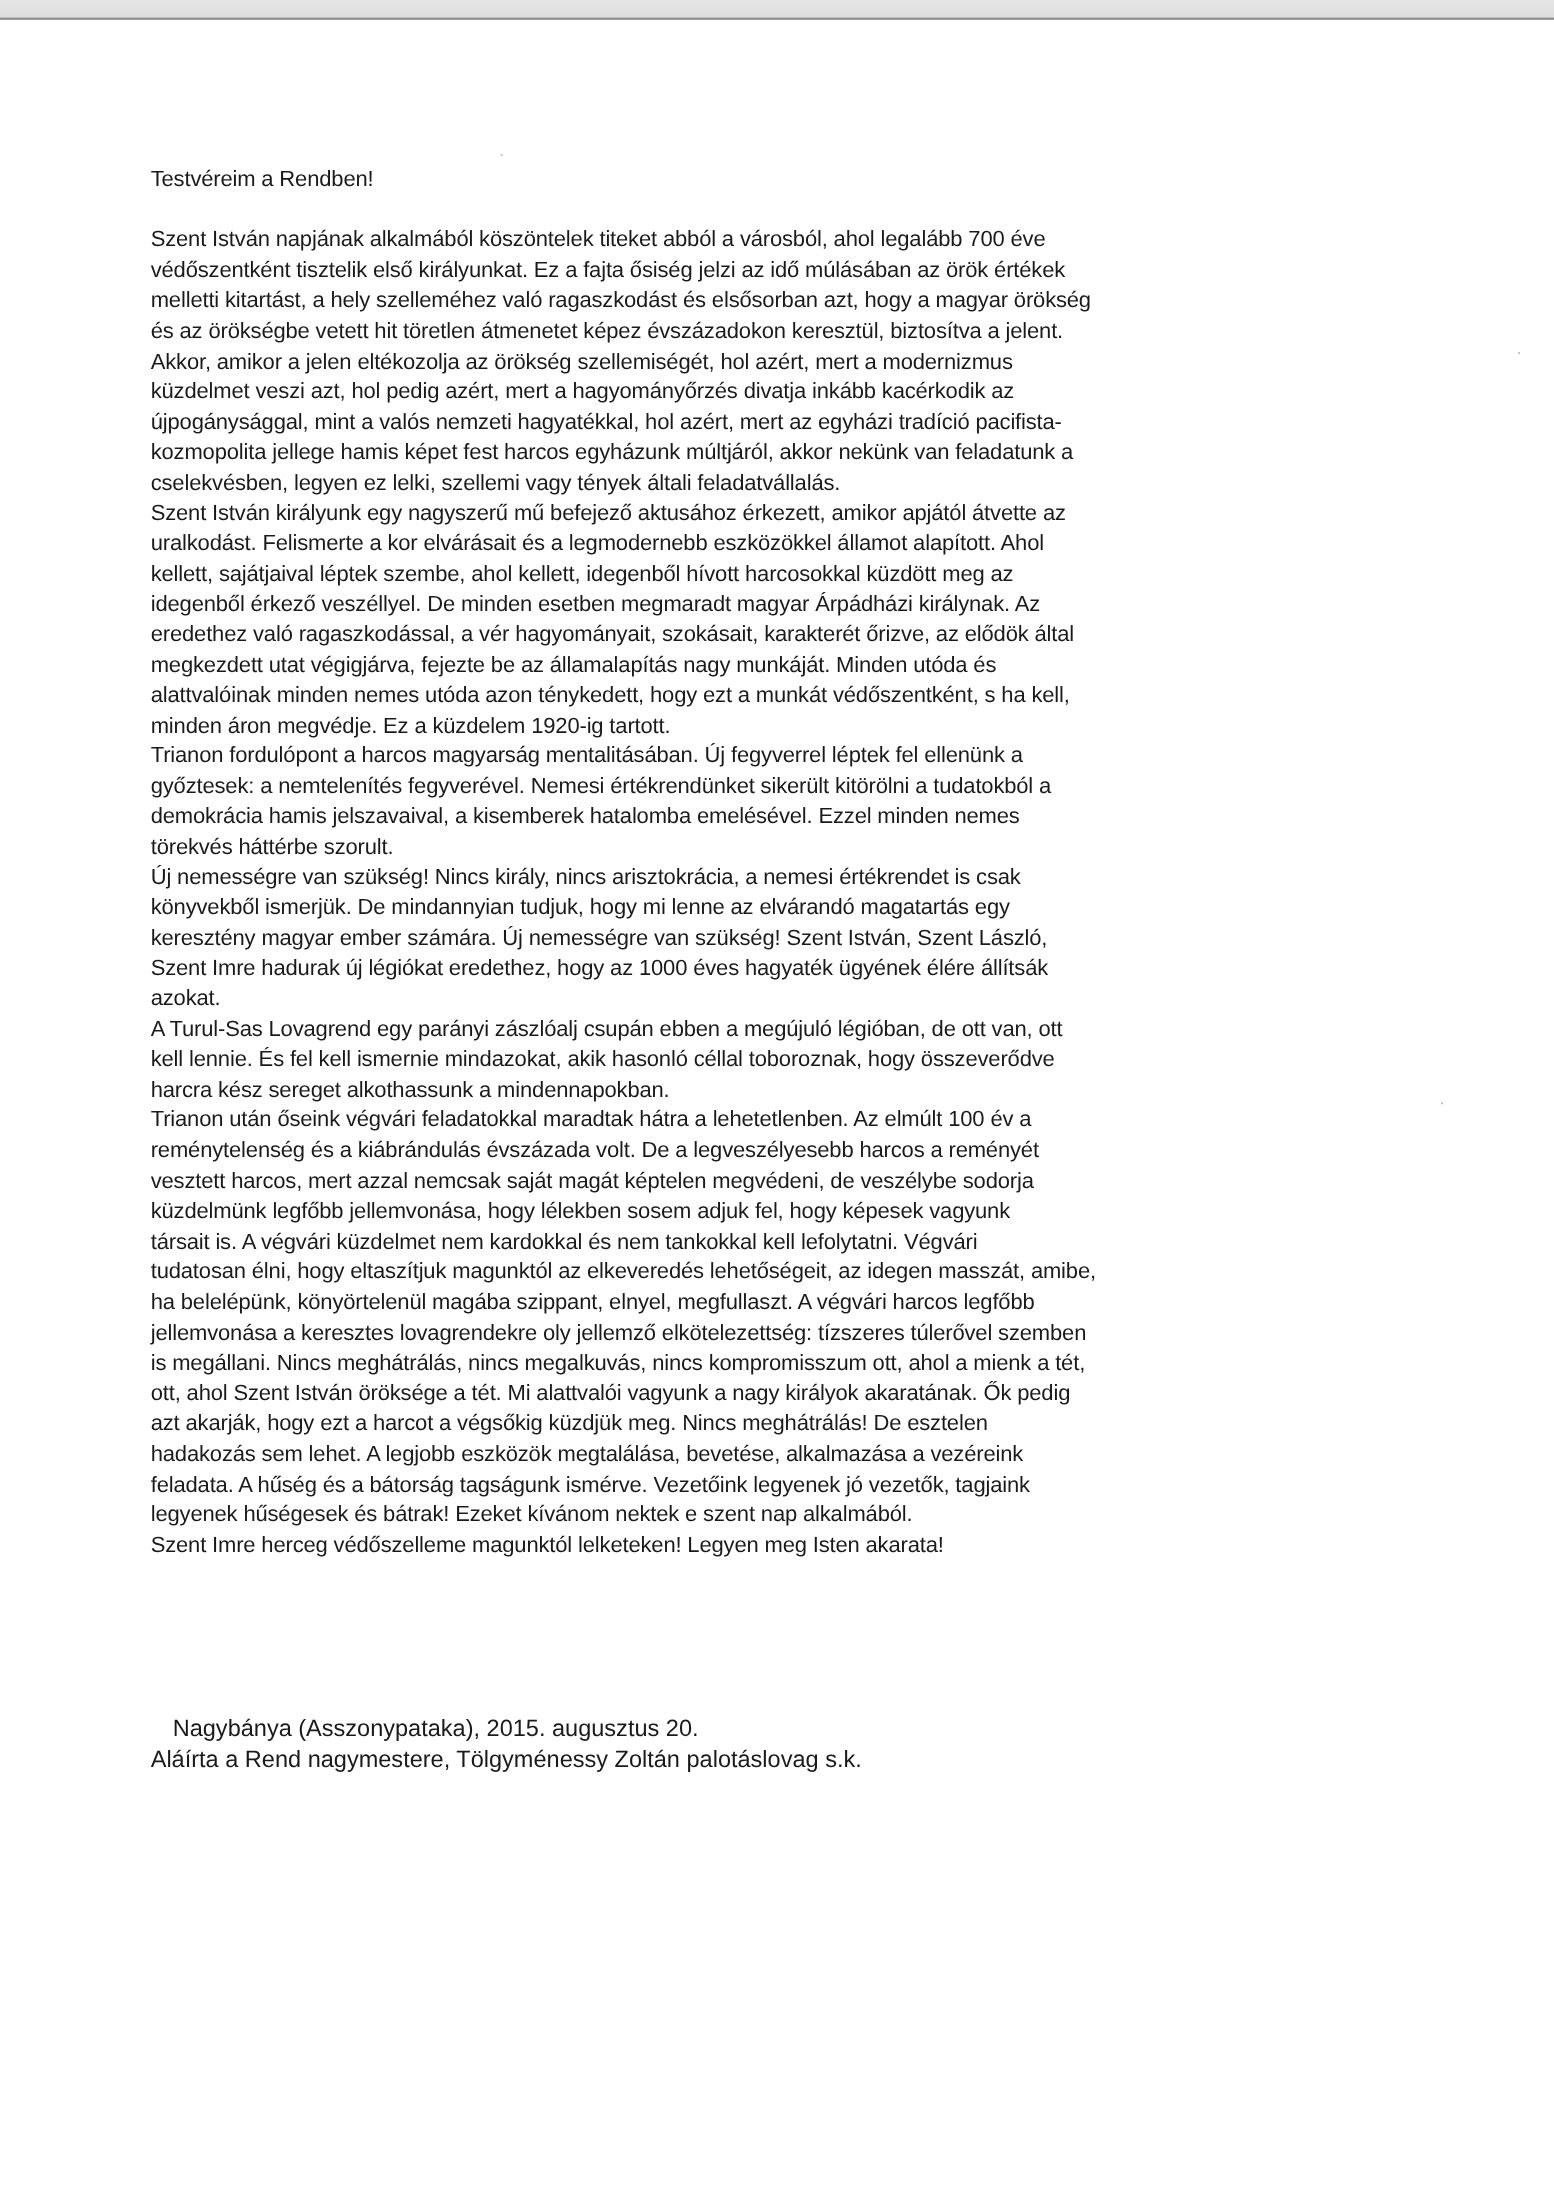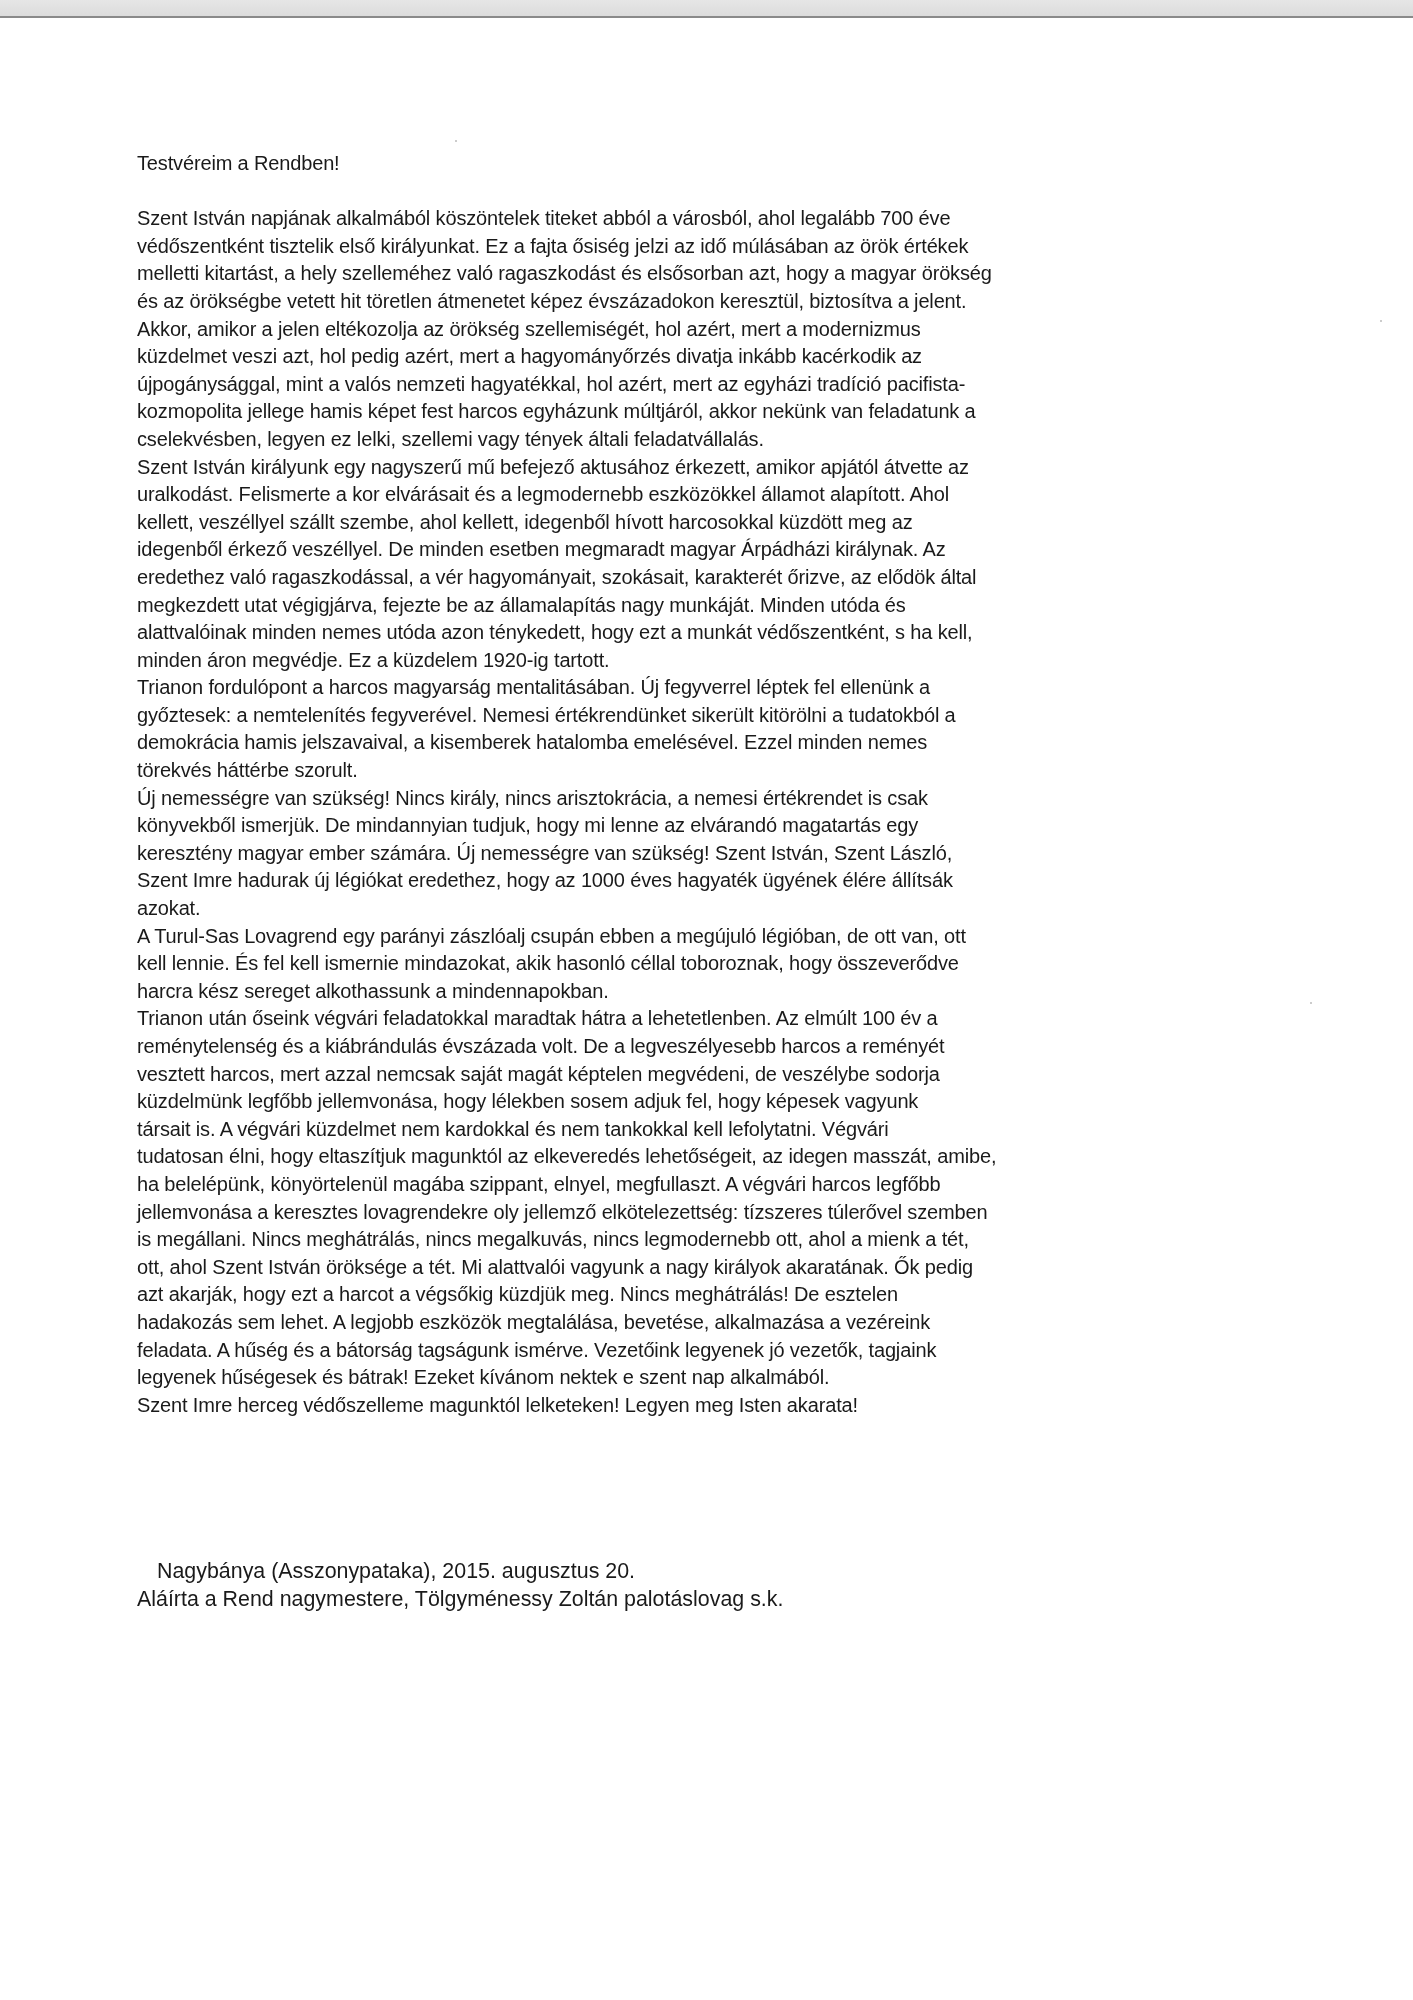--- a/index.html
+++ b/index.html
@@ -34,21 +34,21 @@
       <div class="line">védőszentként tisztelik első királyunkat. Ez a fajta ősiség jelzi az idő múlásában az örök értékek</div>
       <div class="line">melletti kitartást, a hely szelleméhez való ragaszkodást és elsősorban azt, hogy a magyar örökség</div>
       <div class="line">és az örökségbe vetett hit töretlen átmenetet képez évszázadokon keresztül, biztosítva a jelent.</div>
       <div class="line">Akkor, amikor a jelen eltékozolja az örökség szellemiségét, hol azért, mert a modernizmus</div>
       <div class="line">küzdelmet veszi azt, hol pedig azért, mert a hagyományőrzés divatja inkább kacérkodik az</div>
       <div class="line">újpogánysággal, mint a valós nemzeti hagyatékkal, hol azért, mert az egyházi tradíció pacifista-</div>
       <div class="line">kozmopolita jellege hamis képet fest harcos egyházunk múltjáról, akkor nekünk van feladatunk a</div>
       <div class="line">cselekvésben, legyen ez lelki, szellemi vagy tények általi feladatvállalás.</div>
       <div class="line">Szent István királyunk egy nagyszerű mű befejező aktusához érkezett, amikor apjától átvette az</div>
       <div class="line">uralkodást. Felismerte a kor elvárásait és a legmodernebb eszközökkel államot alapított. Ahol</div>
-      <div class="line">kellett, veszéllyel szállt szembe, ahol kellett, idegenből hívott harcosokkal küzdött meg az</div>
+      <div class="line">kellett, sajátjaival léptek szembe, ahol kellett, idegenből hívott harcosokkal küzdött meg az</div>
       <div class="line">idegenből érkező veszéllyel. De minden esetben megmaradt magyar Árpádházi királynak. Az</div>
       <div class="line">eredethez való ragaszkodással, a vér hagyományait, szokásait, karakterét őrizve, az elődök által</div>
       <div class="line">megkezdett utat végigjárva, fejezte be az államalapítás nagy munkáját. Minden utóda és</div>
       <div class="line">alattvalóinak minden nemes utóda azon ténykedett, hogy ezt a munkát védőszentként, s ha kell,</div>
       <div class="line">minden áron megvédje. Ez a küzdelem 1920-ig tartott.</div>
       <div class="line">Trianon fordulópont a harcos magyarság mentalitásában. Új fegyverrel léptek fel ellenünk a</div>
       <div class="line">győztesek: a nemtelenítés fegyverével. Nemesi értékrendünket sikerült kitörölni a tudatokból a</div>
       <div class="line">demokrácia hamis jelszavaival, a kisemberek hatalomba emelésével. Ezzel minden nemes</div>
       <div class="line">törekvés háttérbe szorult.</div>
       <div class="line">Új nemességre van szükség! Nincs király, nincs arisztokrácia, a nemesi értékrendet is csak</div>
@@ -60,21 +60,21 @@
       <div class="line">kell lennie. És fel kell ismernie mindazokat, akik hasonló céllal toboroznak, hogy összeverődve</div>
       <div class="line">harcra kész sereget alkothassunk a mindennapokban.</div>
       <div class="line">Trianon után őseink végvári feladatokkal maradtak hátra a lehetetlenben. Az elmúlt 100 év a</div>
       <div class="line">reménytelenség és a kiábrándulás évszázada volt. De a legveszélyesebb harcos a reményét</div>
       <div class="line">vesztett harcos, mert azzal nemcsak saját magát képtelen megvédeni, de veszélybe sodorja</div>
       <div class="line">küzdelmünk legfőbb jellemvonása, hogy lélekben sosem adjuk fel, hogy képesek vagyunk</div>
       <div class="line">társait is. A végvári küzdelmet nem kardokkal és nem tankokkal kell lefolytatni. Végvári</div>
       <div class="line">tudatosan élni, hogy eltaszítjuk magunktól az elkeveredés lehetőségeit, az idegen masszát, amibe,</div>
       <div class="line">ha belelépünk, könyörtelenül magába szippant, elnyel, megfullaszt. A végvári harcos legfőbb</div>
       <div class="line">jellemvonása a keresztes lovagrendekre oly jellemző elkötelezettség: tízszeres túlerővel szemben</div>
-      <div class="line">is megállani. Nincs meghátrálás, nincs megalkuvás, nincs legmodernebb ott, ahol a mienk a tét,</div>
+      <div class="line">is megállani. Nincs meghátrálás, nincs megalkuvás, nincs kompromisszum ott, ahol a mienk a tét,</div>
       <div class="line">ott, ahol Szent István öröksége a tét. Mi alattvalói vagyunk a nagy királyok akaratának. Ők pedig</div>
       <div class="line">azt akarják, hogy ezt a harcot a végsőkig küzdjük meg. Nincs meghátrálás! De esztelen</div>
       <div class="line">hadakozás sem lehet. A legjobb eszközök megtalálása, bevetése, alkalmazása a vezéreink</div>
       <div class="line">feladata. A hűség és a bátorság tagságunk ismérve. Vezetőink legyenek jó vezetők, tagjaink</div>
       <div class="line">legyenek hűségesek és bátrak! Ezeket kívánom nektek e szent nap alkalmából.</div>
       <div class="line">Szent Imre herceg védőszelleme magunktól lelketeken! Legyen meg Isten akarata!</div>
     </div>
 </div>
 
 <div class="place-date">Nagybánya (Asszonypataka), 2015. augusztus 20.</div>

